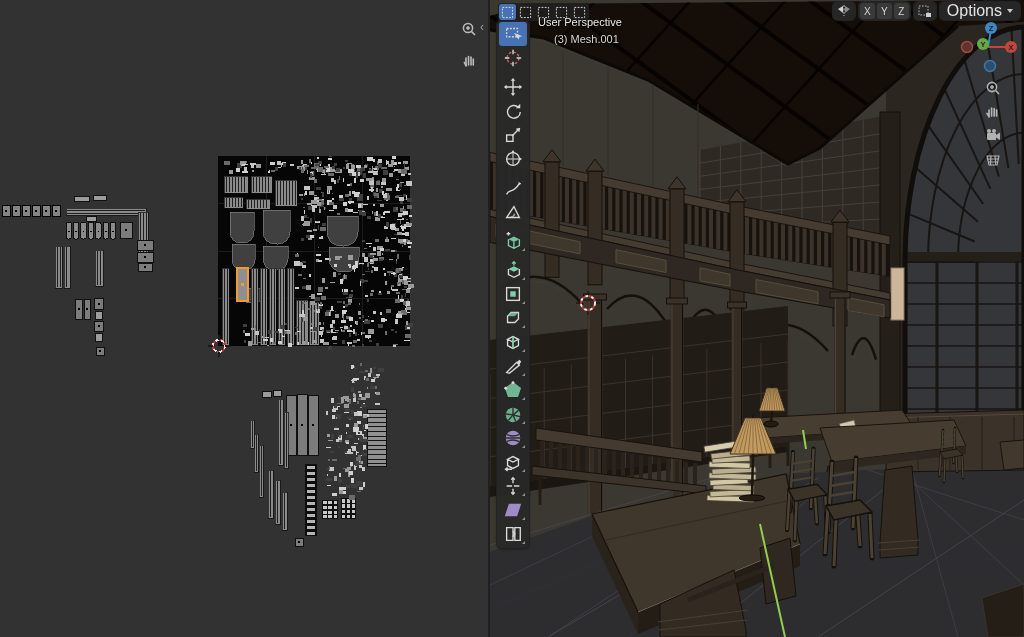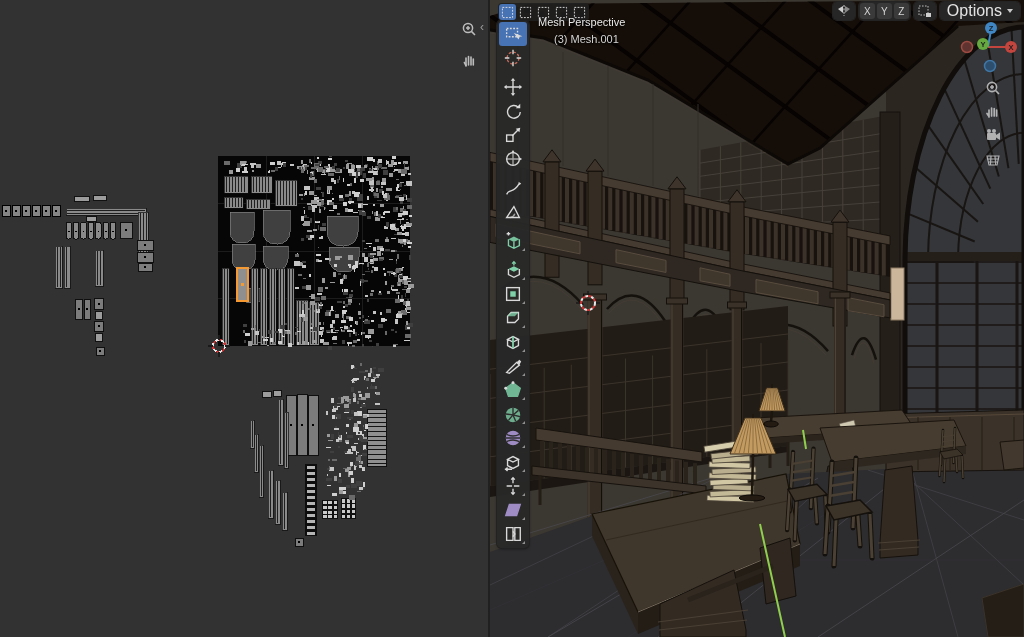--- a/index.html
+++ b/index.html
@@ -1720,21 +1720,21 @@
         <div class="selmode">
           <svg width="13" height="13" viewBox="0 0 14 14">
             <rect x="1.5" y="1.5" width="11" height="11" fill="none" stroke="#e2e2e2" stroke-dasharray="2 1.4"></rect>
             <rect x="4" y="4" width="4" height="4" fill="#1b1b1b"></rect>
             <rect x="8" y="8" width="4" height="4" fill="#1b1b1b"></rect>
           </svg>
         </div>
       </div>
 
     <div class="overlay-text">
-      <div class="l1">Mesh Perspective</div>
+      <div class="l1">User Perspective</div>
       <div class="l2">(3) Mesh.001</div>
     </div>
 
     <div class="hdr-right">
       <div class="chip iconchip">
         <svg width="14" height="12" viewBox="0 0 14 12">
           <path d="M6 1 L1 4 L6 8 Z" fill="#cfcfcf"></path>
             <path d="M8 1 L13 4 L8 8 Z" fill="#8a8a8a"></path>
           <line x1="7" y1="0" x2="7" y2="11" stroke="#cfcfcf" stroke-dasharray="2 1.4"></line>
         </svg>

